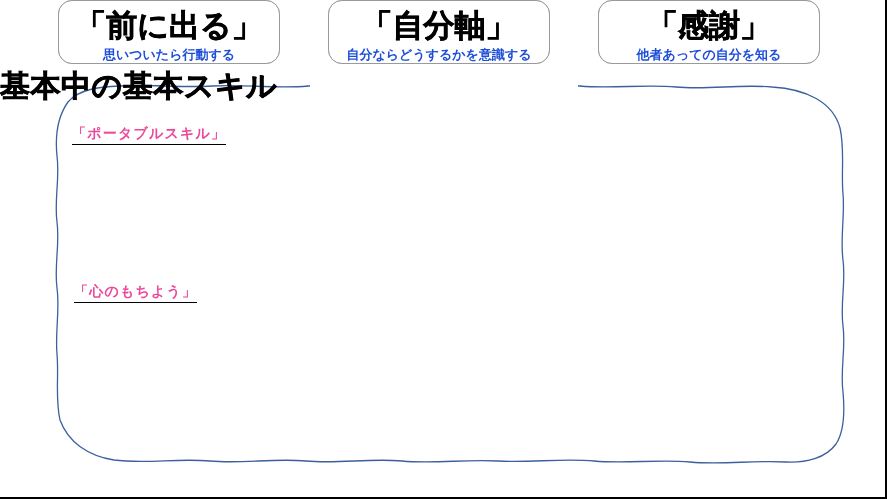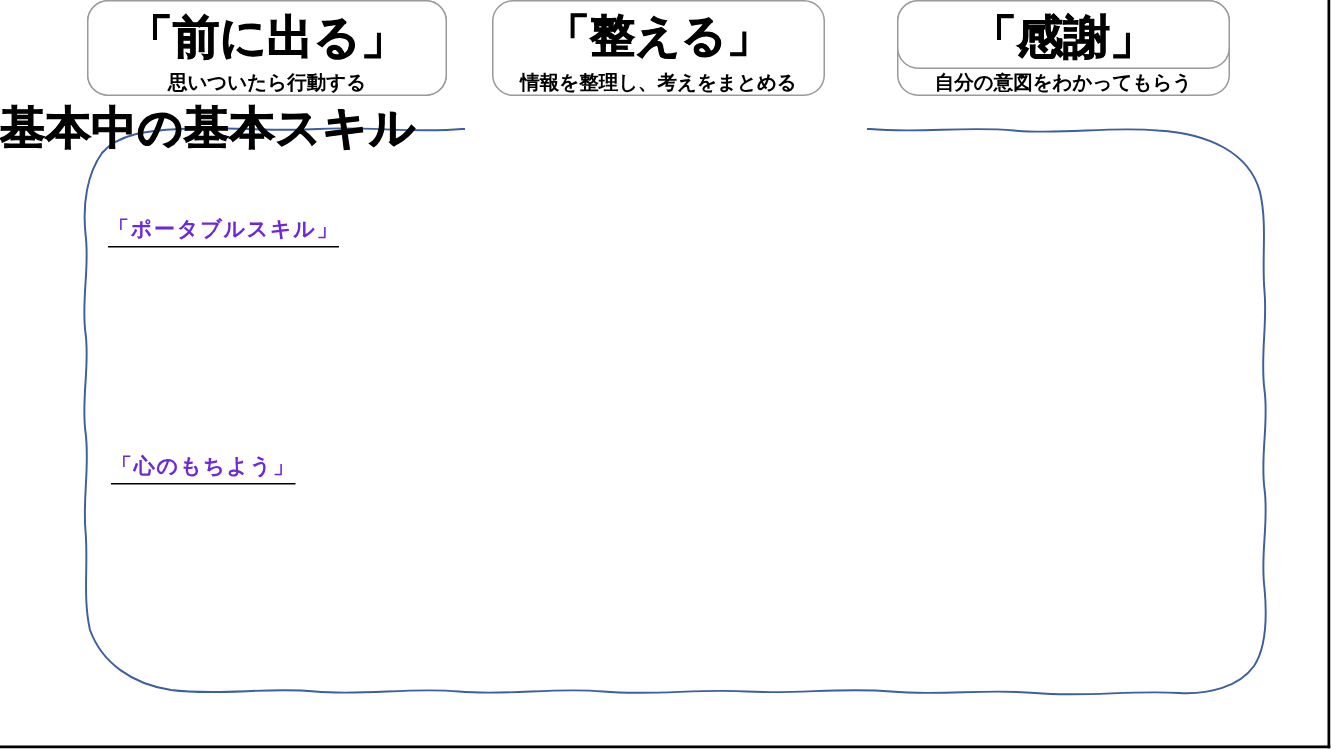--- a/index.html
+++ b/index.html
@@ -59,27 +59,26 @@
     z-index: 4;
   }
 
   
   .section-label {
     position: absolute;
     font-family: Liberation Serif, serif;
     font-weight: bold;
     font-size: 14px;
     line-height: 18px;
-    color: #6d28d9;
+    color: #ec4899;
     letter-spacing: 1.2px;
     border-bottom: 1.5px solid #000000;
     padding-bottom: 1px;
     white-space: nowrap;
     z-index: 3;
-    margin-top: 20px;
   }
   #section-label-0 { left: 72px; top: 125px; }
   #section-label-1 { left: 74px; top: 283px; }
 
   
   .card {
     position: absolute;
     box-sizing: border-box;
     border: 1.2px solid #9a9a9a;
     border-radius: 14px;
@@ -98,29 +97,29 @@
     color: #000000;
     white-space: nowrap;
     margin-top: 4px;
     -webkit-text-stroke: 0.6px #000;
   }
   .card-sub {
     font-family: "Liberation Serif", "DejaVu Serif", serif;
     font-weight: bold;
     font-size: 13px;
     line-height: 17px;
-    color: #000000;
+    color: #1d4ed8;
     white-space: nowrap;
     margin-top: 1px;
   }
   .card.r0 .card-title { font-size: 30px; }
   .card.r1 .card-title { font-size: 31px; }
 
   
-  .col0 { left: 58px;  width: 240px; }
+  .col0 { left: 58px;  width: 222px; }
   .col1 { left: 328px; width: 222px; }
   .col2 { left: 598px; width: 222px; }
 </style>
 </head>
 <body>
 
 <div id="slide" style="background: rgb(255, 255, 255);">
 
   <svg id="frame-svg" viewBox="0 0 887 499" xmlns="http://www.w3.org/2000/svg">
     <path id="frame-path" d="M 120,86
@@ -173,18 +172,23 @@
     <div class="card-sub">自分の意図をわかってもらう</div>
   </div>
 
   <div class="section-label" id="section-label-1">「心のもちよう」</div>
 
   <div class="card r1 col0" style="border-color: rgb(154, 154, 154);">
     <div class="card-title">「前に出る」</div>
     <div class="card-sub">思いついたら行動する</div>
   </div>
 
+  <div class="card r1 col1" style="border-color: rgb(154, 154, 154);">
+    <div class="card-title">「自分軸」</div>
+    <div class="card-sub">自分ならどうするかを意識する</div>
+  </div>
 
   <div class="card r1 col2" style="border-color: rgb(154, 154, 154); justify-content: flex-end;">
     <div class="card-title">「感謝」</div>
+    <div class="card-sub">他者あっての自分を知る</div>
   </div>
 
 </div>
 
 </body></html>

